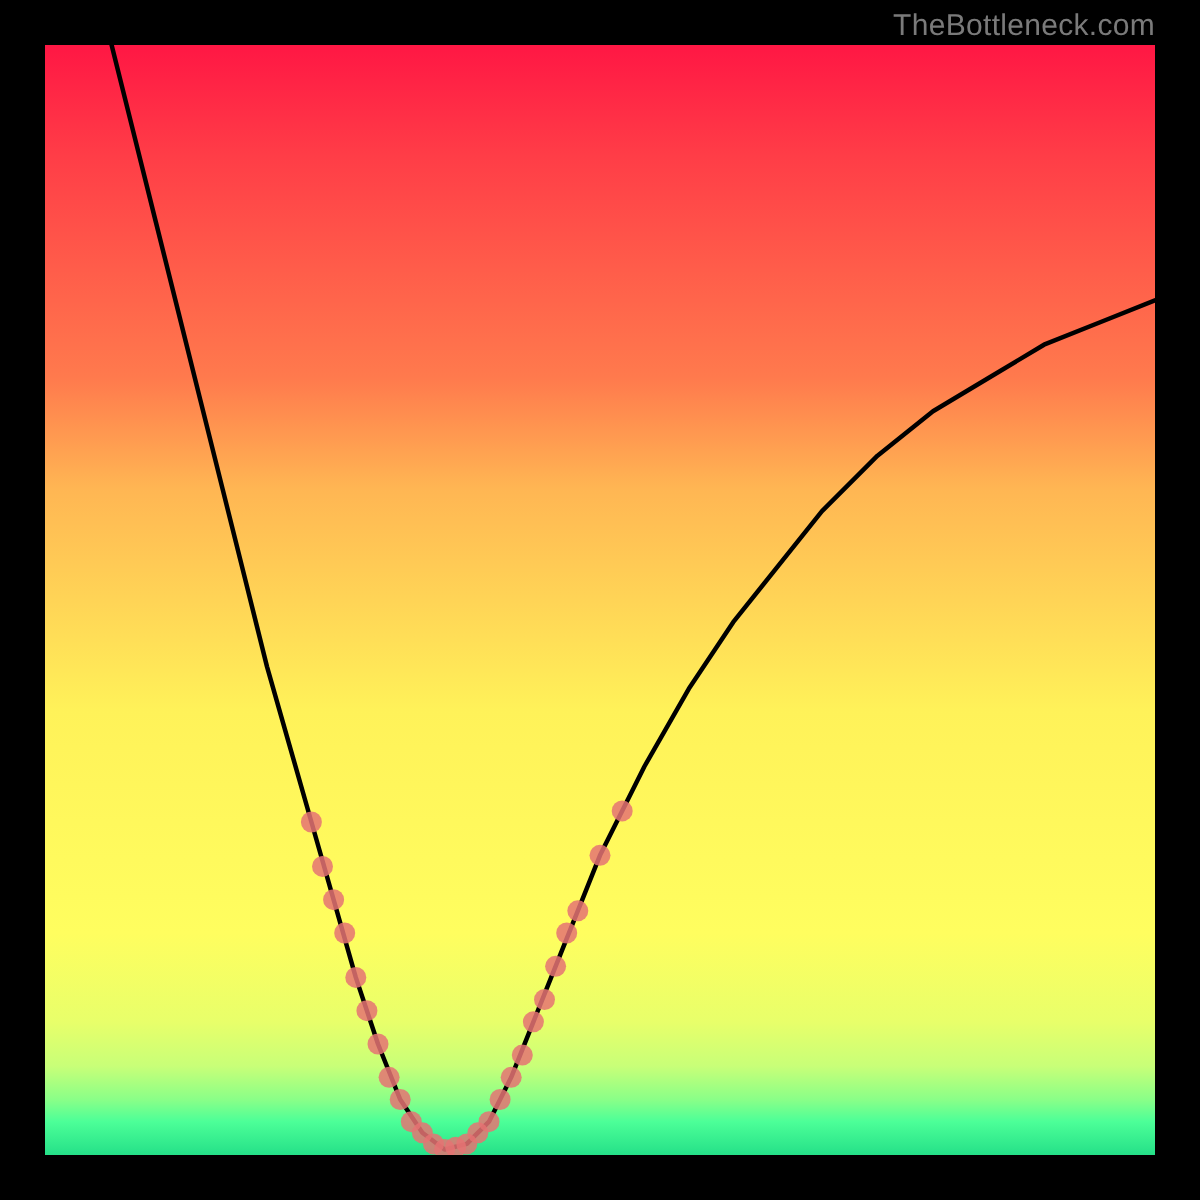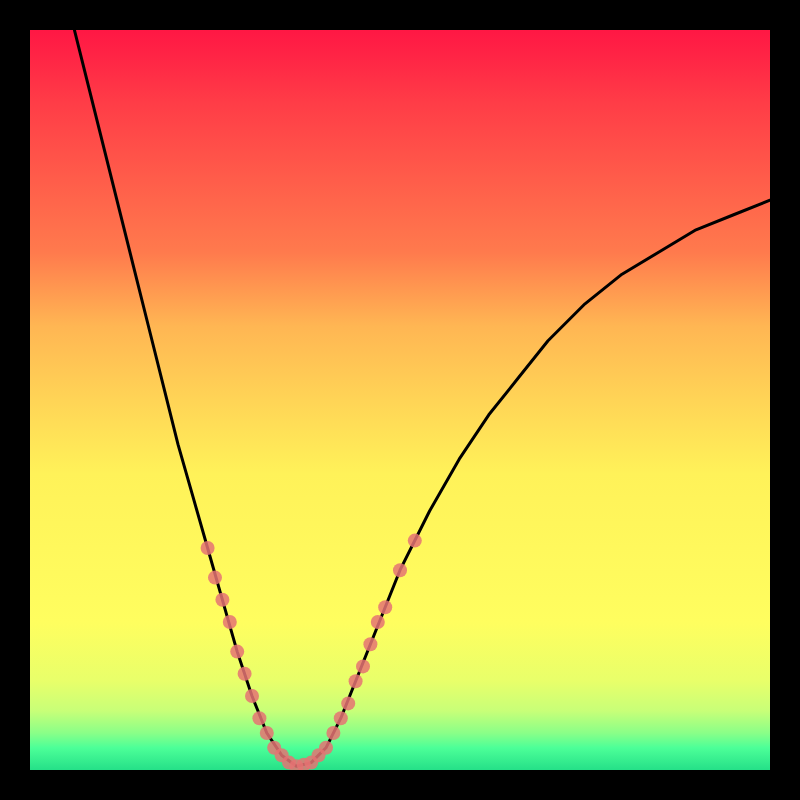--- a/index.html
+++ b/index.html
@@ -54,20 +54,21 @@
     left: 0;
     top: 0;
     width: 740px;
     height: 740px;
   }
 </style>
 </head>
 <body>
 
 <div class="chart-container">
+  <div class="watermark">TheBottleneck.com</div>
   <div class="plot-area">
     <svg class="overlay" viewBox="0 0 740 740">
       <g id="curve-path">
           <path d="M44.40 0.00 L59.20 59.20 L74.00 118.40 L88.80 177.60 L103.60 236.80 L118.40 296.00 L133.20 355.20 L148.00 414.40 L162.80 466.20 L177.60 518.00 L192.40 569.80 L207.20 621.60 L222.00 666.00 L236.80 703.00 L251.60 725.20 L266.40 736.30 L281.20 732.60 L296.00 717.80 L310.80 688.20 L325.60 651.20 L340.40 614.20 L355.20 577.20 L370.00 540.20 L399.60 481.00 L429.20 429.20 L458.80 384.80 L488.40 347.80 L518.00 310.80 L555.00 273.80 L592.00 244.20 L629.00 222.00 L666.00 199.80 L703.00 185.00 L740.00 170.20" fill="none" stroke="#000000" stroke-width="3" stroke-linecap="round" stroke-linejoin="round"></path>
         </g>
       <g id="dots-group">
           <circle cx="177.60" cy="518.00" r="7" fill="#e57373" fill-opacity="0.85"></circle>
           <circle cx="185.00" cy="547.60" r="7" fill="#e57373" fill-opacity="0.85"></circle>
           <circle cx="192.40" cy="569.80" r="7" fill="#e57373" fill-opacity="0.85"></circle>
           <circle cx="199.80" cy="592.00" r="7" fill="#e57373" fill-opacity="0.85"></circle>

